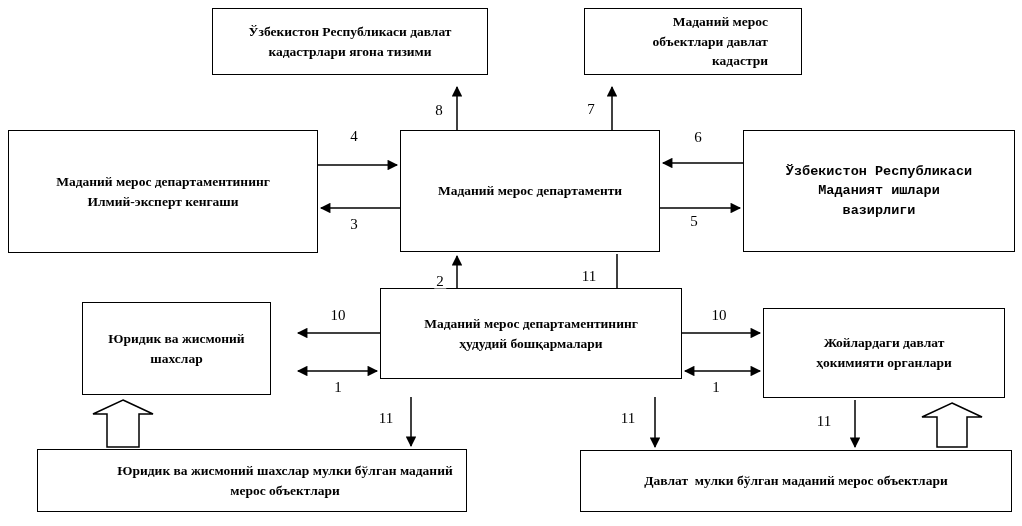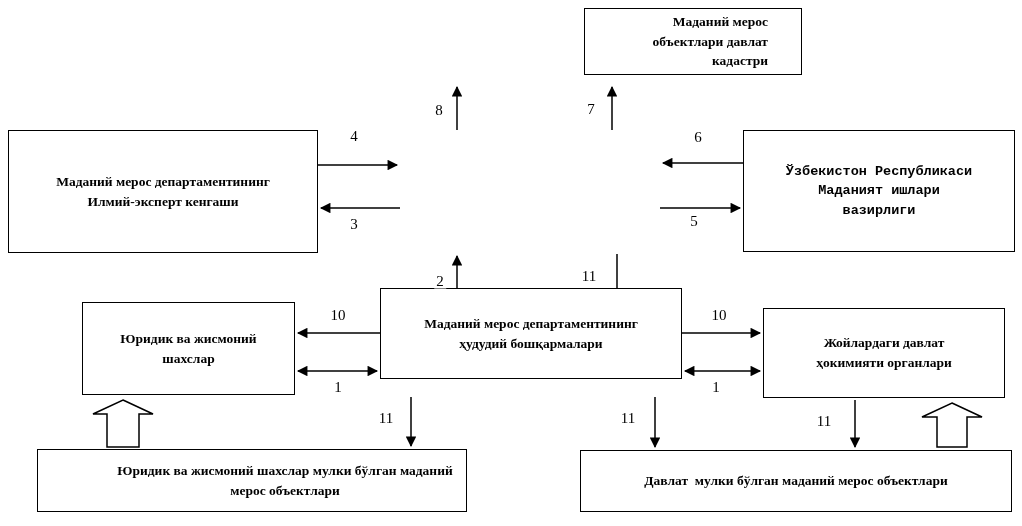--- a/index.html
+++ b/index.html
@@ -22,21 +22,21 @@
     line-height:1.45;
     box-sizing:border-box;
   }
   .box .txt{display:block;white-space:pre-wrap;}
   
   .b-top-left    {left:212px;top:8px;  width:276px;height:67px;}
   .b-top-right   {left:584px;top:8px;  width:218px;height:67px;text-align:right;}
   .b-mid-left    {left:8px;  top:130px;width:310px;height:123px;}
   .b-mid-center  {left:400px;top:130px;width:260px;height:122px;}
   .b-mid-right   {left:743px;top:130px;width:272px;height:122px;font-family:Liberation Mono, monospace;}
-  .b-low-left    {left:82px; top:302px;width:213px;height:93px;}
+  .b-low-left    {left:82px; top:302px;width:189px;height:93px;}
   .b-low-center  {left:380px;top:288px;width:302px;height:91px;}
   .b-low-right   {left:763px;top:308px;width:242px;height:90px;}
   .b-bot-left    {left:37px; top:449px;width:430px;height:63px;justify-content:flex-end;}
   .b-bot-right   {left:580px;top:450px;width:432px;height:62px;}
   
   .b-top-left  .txt{max-width:240px;}
   .b-top-right .txt{max-width:150px;}
   .b-mid-left  .txt{max-width:250px;}
   .b-mid-right .txt{max-width:200px;}
   .b-low-left  .txt{max-width:150px;}
@@ -80,29 +80,35 @@
       <line x1="411" y1="397" x2="411" y2="446" marker-end="url(#mA)"></line>
       <line x1="655" y1="397" x2="655" y2="447" marker-end="url(#mA)"></line>
       <line x1="855" y1="400" x2="855" y2="447" marker-end="url(#mA)"></line>
     </g>
     <g stroke="#000" stroke-width="1.5" fill="#ffffff">
       <polygon points="123,400 153,414 139,414 139,447 107,447 107,414 93,414"></polygon>
       <polygon points="952,403 982,417 967,417 967,447 937,447 937,417 922,417"></polygon>
     </g>
   </svg>
 
+  <div class="box b-top-left">
+    <span class="txt">Ўзбекистон Республикаси давлат кадастрлари ягона тизими</span>
+  </div>
 
   <div class="box b-top-right">
     <span class="txt">Маданий мерос объектлари давлат кадастри</span>
   </div>
 
   <div class="box b-mid-left">
     <span class="txt">Маданий мерос департаментининг Илмий-эксперт кенгаши</span>
   </div>
 
+  <div class="box b-mid-center">
+    <span class="txt">Маданий мерос департаменти</span>
+  </div>
 
   <div class="box b-mid-right">
     <span class="txt">Ўзбекистон Республикаси Маданият ишлари вазирлиги</span>
   </div>
 
   <div class="box b-low-left">
     <span class="txt">Юридик ва жисмоний шахслар</span>
   </div>
 
   <div class="box b-low-center">

